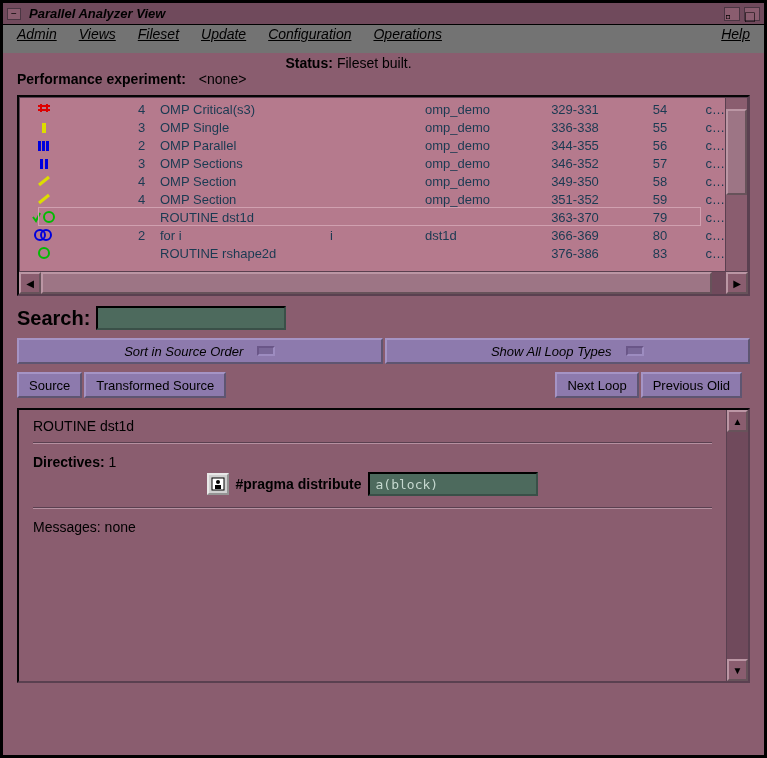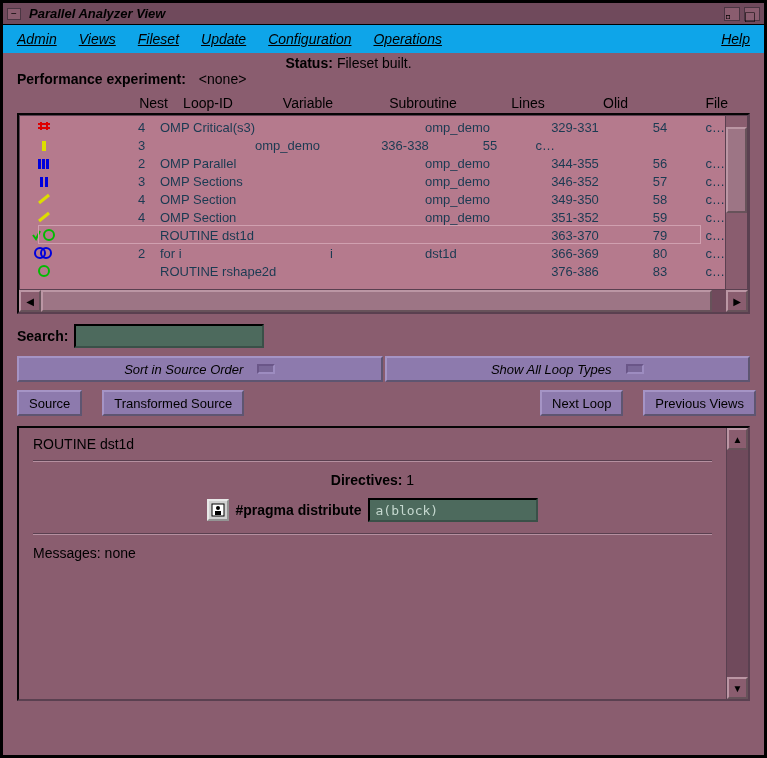--- a/index.html
+++ b/index.html
@@ -2,21 +2,21 @@
 <html><head>
 <meta charset="utf-8">
 <style>
 * { box-sizing: border-box; margin: 0; padding: 0; font-family: sans-serif; }
 body { background: #000; width: 767px; height: 758px; overflow: hidden; }
 .window { width: 763px; height: 754px; margin: 2px; background: #8a5d6f; border: 1px solid #000; position: relative; }
 .titlebar { height: 22px; background: #704a5c; display: flex; align-items: center; padding: 0 4px; border-bottom: 1px solid #000; }
 .titlebar .tb-menu { width: 14px; height: 12px; border: 1px solid #4a3542; background: #8a5d6f; margin-right: 8px; font-size: 10px; line-height: 10px; text-align: center; }
 .titlebar .tb-title { color: #000; font-size: 13px; font-style: italic; font-weight: bold; flex: 1; }
 .titlebar .tb-btn { width: 16px; height: 14px; border: 1px solid #4a3542; background: #8a5d6f; margin-left: 4px; }
-.menubar { height: 28px; display: flex; align-items: center; padding: 1px 14px; gap: 22px; background: #0ea5e9; }
+.menubar { height: 28px; display: flex; padding: 1px 14px; gap: 22px; background: #737373; }
 .menubar .mi { color: #000; font-size: 14px; font-style: italic; cursor: pointer; }
 .menubar .mi .ul { text-decoration: underline; }
 .menubar .help { margin-left: auto; }
 .status-area { padding: 2px 14px 8px 14px; color: #000; font-size: 14px; }
 .status-area .row { display: flex; }
 .status-area .lbl { font-weight: bold; }
 .status-area .row1 { justify-content: center; margin-left: -70px; }
 .headers { display: flex; color: #000; font-size: 14px; padding: 0 30px 2px 30px; }
 .headers span:nth-child(1){width:135px;text-align:right;}
 .headers span:nth-child(2){width:80px;text-align:center;}
@@ -40,33 +40,33 @@
 .trow .lines { width: 100px; text-align: center;}
 .trow .olid { width: 70px; text-align: center;}
 .trow .file { width: 30px; text-align: right;}
 .vscroll { width: 22px; background: #8a5d6f; border-left:1px solid #5a4050; display:flex; flex-direction:column;}
 .vscroll .thumb{background:#9d7585;border:2px outset #bb96a4; flex: 0 0 50%; margin-top:50%;}
 .hscroll-row { display:flex; height:22px; background:#8a5d6f; }
 .hscroll-row .arrow { width:22px; border:2px outset #bb96a4; display:flex;align-items:center;justify-content:center; font-size:10px;}
 .hscroll-row .htrack { flex:1; background:#704a5c; position:relative;}
 .hscroll-row .hthumb{position:absolute;left:0;top:0;bottom:0;width:98%;background:#9d7585;border:2px outset #bb96a4;}
 .search-row { display:flex; align-items:center; padding:10px 14px 8px 14px;}
-.search-row .lbl{font-weight:bold;font-size:14px;margin-right:6px;}
+.search-row .lbl{font-weight:bold;font-size:20px;margin-right:6px;}
 .search-row input{width:190px;height:24px;background:#4d6a5d;border:2px inset #3a5048;color:#c5d8cf;}
 .filter-row{display:flex;padding:0 14px 8px 14px;gap:2px;}
 .dropdown{flex:1;height:26px;background:#8d7aad;border:2px outset #a594c5;display:flex;align-items:center;justify-content:center;font-size:13px;font-style:italic;position:relative;}
 .dropdown .dd-ind{width:18px;height:10px;background:#7a6899;border-top:2px solid #6a5688;border-left:2px solid #6a5688;border-right:2px solid #9d8cc0;border-bottom:2px solid #9d8cc0;margin-left:14px;}
-.btn-row{display:flex;padding:0 8px 10px 14px;gap:20px;}
+.btn-row{display:flex;padding:0 22px 10px 14px;gap:2px;}
 .btn{height:26px;padding:0 10px;background:#8d7aad;border:2px outset #a594c5;font-size:13px;display:flex;align-items:center;justify-content:center;}
 .btn-row .spacer{flex:1;}
 .detail-pane{margin:0 14px 14px 14px;border:2px inset #5a4050;background:#8a5d6f;height:275px;display:flex;}
 .detail-content{flex:1;padding:8px 14px;color:#000;font-size:14px;}
 .detail-content .title{margin-bottom:8px;}
 .detail-content .hr{height:2px;border-top:1px solid #5a4050;border-bottom:1px solid #b590a0;margin-bottom:10px;}
-.detail-content .dir-row{margin-bottom:10px;text-align:center;}
+.detail-content .dir-row{margin-bottom:2px;}
 .detail-content .pragma-row{display:flex;align-items:center;justify-content:center;gap:6px;margin-bottom:11px;}
 .pragma-row .icon-btn{width:22px;height:22px;background:#d0d0d0;border:2px outset #e8e8e8;display:flex;align-items:center;justify-content:center;font-size:10px;}
 .pragma-row .plbl{font-weight:bold;}
 .pragma-row .pval{background:#4d6a5d;border:2px inset #3a5048;height:24px;width:170px;padding:0 6px;display:flex;align-items:center;font-family:monospace;color:#c5d8cf;font-size:13px;}
 .dvscroll{width:22px;background:#8a5d6f;border-left:1px solid #5a4050;display:flex;flex-direction:column;}
 .dvscroll .darrow{height:22px;border:2px outset #bb96a4;display:flex;align-items:center;justify-content:center;font-size:10px;}
 .dvscroll .dtrack{flex:1;background:#704a5c;}
 svg{display:block;}
 </style>
 </head>
@@ -94,29 +94,20 @@
     <div class="row row1">
       <span class="lbl">Status:</span>
       <span style="margin-left:4px;">Fileset built.</span>
     </div>
     <div class="row">
       <span class="lbl">Performance experiment:</span>
       <span style="margin-left:13px;">&lt;none&gt;</span>
     </div>
   </div>
 
-  <div class="headers">
-    <span>Nest</span>
-    <span>Loop-ID</span>
-    <span>Variable</span>
-    <span>Subroutine</span>
-    <span>Lines</span>
-    <span>Olid</span>
-    <span>File</span>
-  </div>
 
   <div class="table-wrap">
     <div class="table-scroll">
       <div class="table-inner">
         <div class="rows" id="rows">
             <div class="trow">
               <span class="ico">
                 <svg width="16" height="12">
                   <line x1="2" y1="3" x2="14" y2="3" stroke="#d00" stroke-width="2"></line>
                   <line x1="2" y1="7" x2="14" y2="7" stroke="#d00" stroke-width="2"></line>
@@ -132,20 +123,21 @@
               <span class="olid">54</span>
               <span class="file">c…</span>
             </div>
             <div class="trow">
               <span class="ico">
                 <svg width="16" height="12">
                   <rect x="6" y="2" width="4" height="10" fill="#dd0"></rect>
                 </svg>
               </span>
               <span class="nest">3</span>
+              <span class="loopid"> OMP Single</span>
               <span class="var"></span>
               <span class="subr">omp_demo</span>
               <span class="lines">336-338</span>
               <span class="olid">55</span>
               <span class="file">c…</span>
             </div>
             <div class="trow">
               <span class="ico">
                 <svg width="16" height="12">
                   <rect x="2" y="2" width="3" height="10" fill="#00d"></rect>
@@ -277,21 +269,21 @@
         <span>Show All Loop Types</span>
         <span class="dd-ind"></span>
       </div>
   </div>
 
   <div class="btn-row">
     <div class="btn">Source</div>
     <div class="btn">Transformed Source</div>
     <div class="spacer"></div>
     <div class="btn">Next Loop</div>
-    <div class="btn">Previous Views</div>
+    <div class="btn">Previous Olid</div>
   </div>
 
   <div class="detail-pane">
     <div class="detail-content">
       <div class="title">ROUTINE dst1d</div>
       <div class="hr"></div>
       <div class="dir-row">
         <span style="font-weight:bold;">Directives:</span>
         <span>1</span>
       </div>

